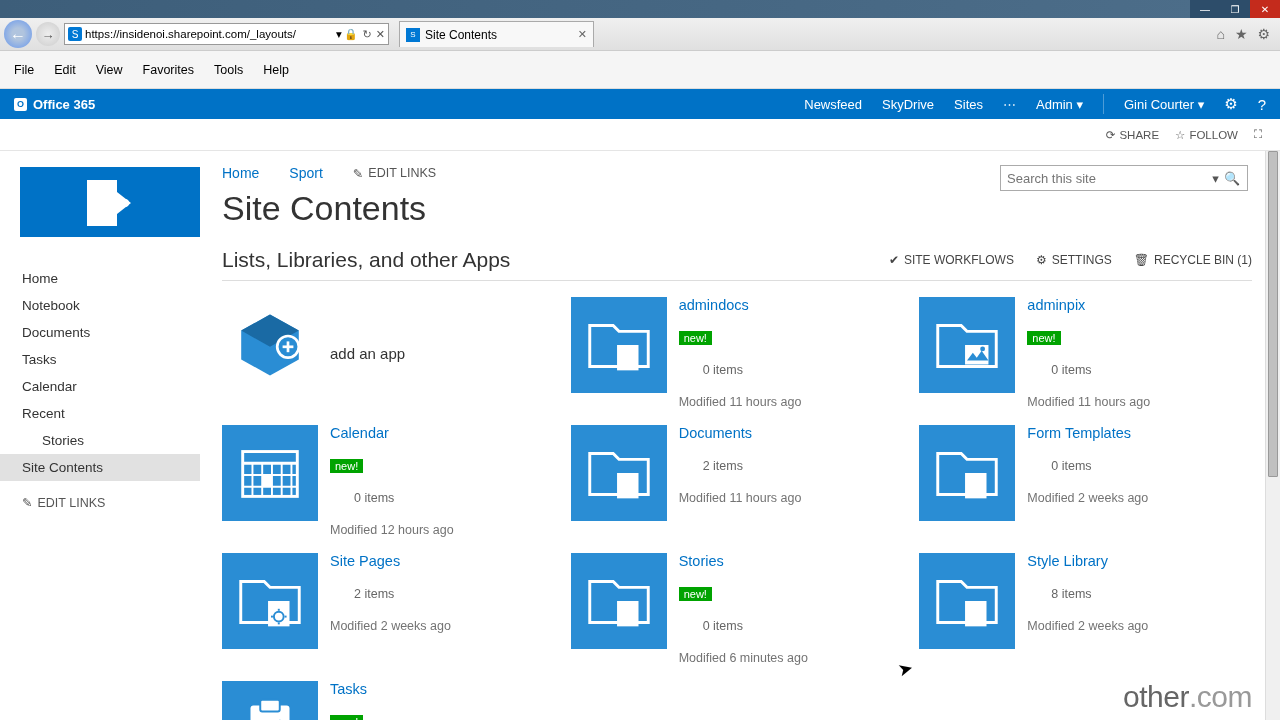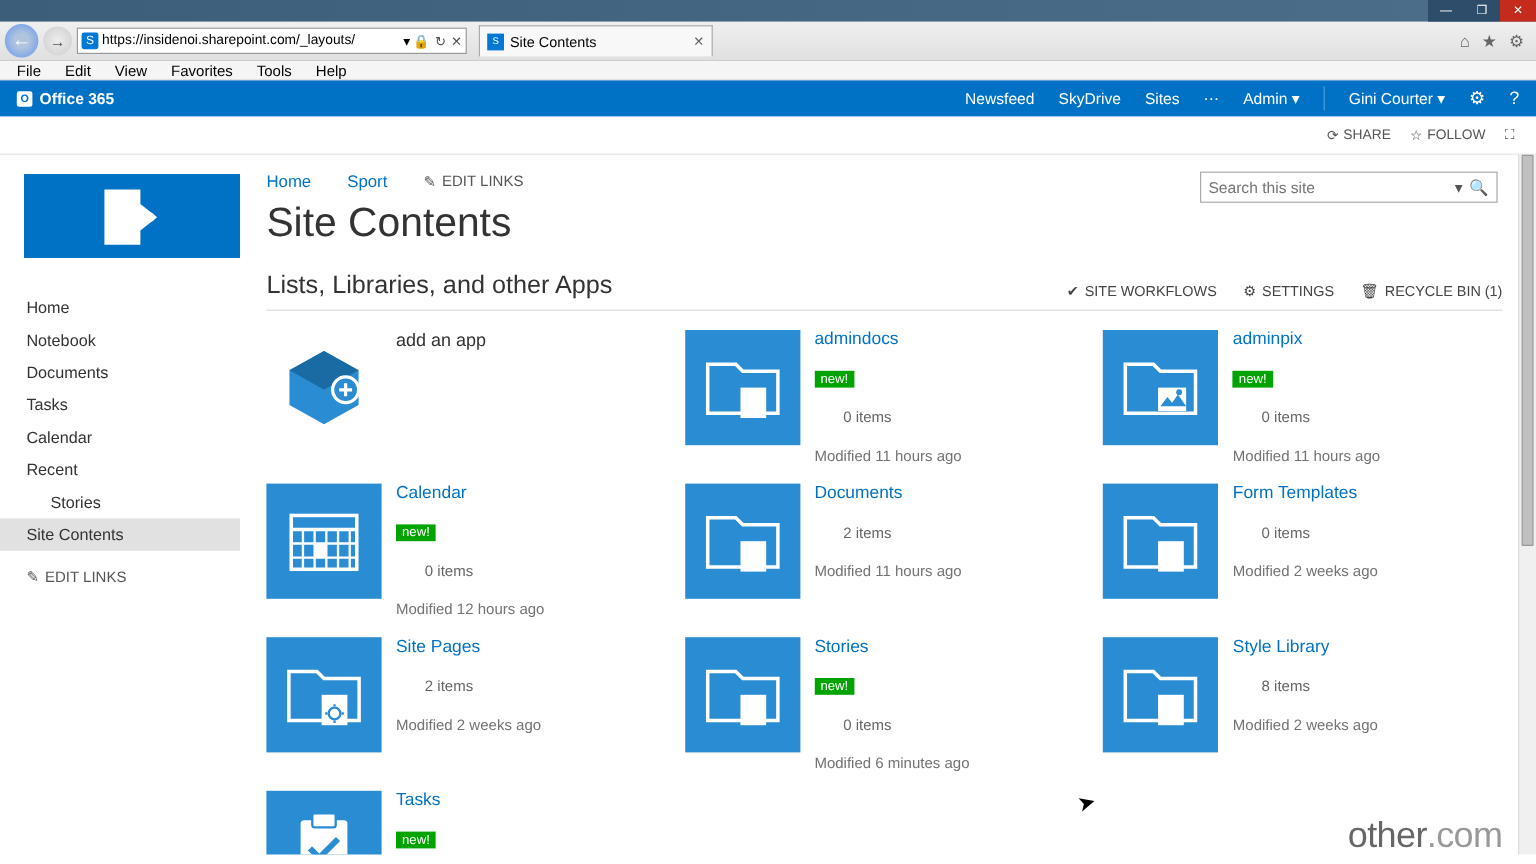--- a/index.html
+++ b/index.html
@@ -20,21 +20,21 @@
 .url-bar { flex: none; width: 325px; height: 22px; background: #fff; border: 1px solid #999; display: flex; align-items: center; font-size: 11.5px; padding: 0 3px; gap:3px;}
 .url-bar .lock { width:14px; height:14px; background:#0078d4; color:#fff; font-size:10px; display:flex;align-items:center;justify-content:center;border-radius:2px;}
 .url-bar .url-text { flex:1; white-space:nowrap; overflow:hidden; }
 .url-bar .url-icons { display:flex; gap:4px; color:#555; font-size:11px;}
 .tab { height: 26px; min-width: 195px; background: #f8f8f8; border: 1px solid #aaa; border-bottom:none; display: flex; align-items: center; padding: 0 6px; font-size: 12px; gap:5px; margin-left:6px;}
 .tab .favicon { width:14px;height:14px;background:#0078d4;color:#fff;font-size:8px;display:flex;align-items:center;justify-content:center;}
 .tab .tab-close { margin-left:auto; font-size:11px; color:#666; cursor:pointer;}
 .chrome-right { margin-left:auto; display:flex; gap:10px; color:#666; font-size:14px; padding-right:6px;}
 
 
-.menu-bar { height: 16px; background: #f5f5f5; border-bottom: 1px solid #ddd; display: flex; align-items: center; padding: 0 6px; gap: 4px; font-size: 12.5px; }
+.menu-bar { height: 38px; background: #f5f5f5; border-bottom: 1px solid #ddd; display: flex; align-items: center; padding: 0 6px; gap: 4px; font-size: 12.5px; }
 .menu-bar span { padding: 2px 8px; cursor: pointer; }
 
 
 .suite-bar { height: 30px; background: #0072c6; color: #fff; display: flex; align-items: center; padding: 0 14px; font-size: 13px; }
 .suite-logo { display:flex; align-items:center; gap:6px; font-weight:600;}
 .suite-logo .sq { width:13px;height:13px;background:#fff;color:#0072c6;display:flex;align-items:center;justify-content:center;font-size:9px;font-weight:bold;border-radius:2px;}
 .suite-nav { margin-left: auto; display: flex; align-items: center; gap: 20px; }
 .suite-nav > * { cursor:pointer; }
 .suite-nav .divider { width:1px; height:20px; background:rgba(255,255,255,.3);}
 .suite-underline { }
@@ -58,21 +58,21 @@
 .left-nav a.indent { padding-left: 42px; }
 .left-nav a.selected { background:#e1e1e1; }
 .edit-links-left { padding: 14px 0 0 22px; font-size:12.5px; color:#555; display:flex; align-items:center; gap:5px; cursor:pointer;}
 
 
 .content { flex:1; padding: 14px 28px 0 22px; overflow:hidden; }
 .breadcrumb-row { display:flex; align-items:center; gap:30px; font-size:14px; margin-bottom:8px;}
 .breadcrumb-row a { color:#0072c6; cursor:pointer;}
 .breadcrumb-row .edit-links { color:#555; font-size:12.5px; display:flex;align-items:center;gap:5px;cursor:pointer;}
 .page-title { font-size: 34px; font-weight:300; color:#333; margin-bottom:20px;}
-.content-header { display:flex; align-items:flex-end; margin-bottom:7px; border-bottom:1px solid #ddd; padding-bottom:8px;}
+.content-header { display:flex; align-items:center; margin-bottom:7px; border-bottom:1px solid #ddd; padding-bottom:8px;}
 .content-header h2 { font-size:21px; font-weight:300; color:#333;}
 .content-header .actions { margin-left:auto; display:flex; gap:22px; font-size:12px; color:#444;}
 .content-header .actions .a { display:flex; align-items:center; gap:5px; cursor:pointer;}
 
 
 .search-box { position:absolute; top:14px; right:32px; width:248px; height:26px; border:1px solid #ababab; display:flex; align-items:center; padding:0 6px; font-size:13px; background:#fff;}
 .search-box input { flex:1; border:none; outline:none; font-size:13px; color:#777;}
 .search-box .search-icons { display:flex; gap:6px; color:#555; font-size:13px;}
 
 
@@ -298,21 +298,21 @@
       </div>
     </div>
 
     <div class="tiles" id="tiles">
         <div class="tile add-app-tile">
           <div class="tile-icon">
             <svg width="72" height="72" viewBox="0 0 80 80">
               <use href="#ic-addapp"></use>
             </svg>
           </div>
-          <div class="tile-info" style="">
+          <div class="tile-info" style="justify-content:center;">
             <span class="tile-name">add an app</span>
           </div>
         </div>
         <div class="tile">
           <div class="tile-icon">
             <svg width="78" height="78" viewBox="0 0 80 80">
               <use href="#ic-folder"></use>
             </svg>
           </div>
           <div class="tile-info">

